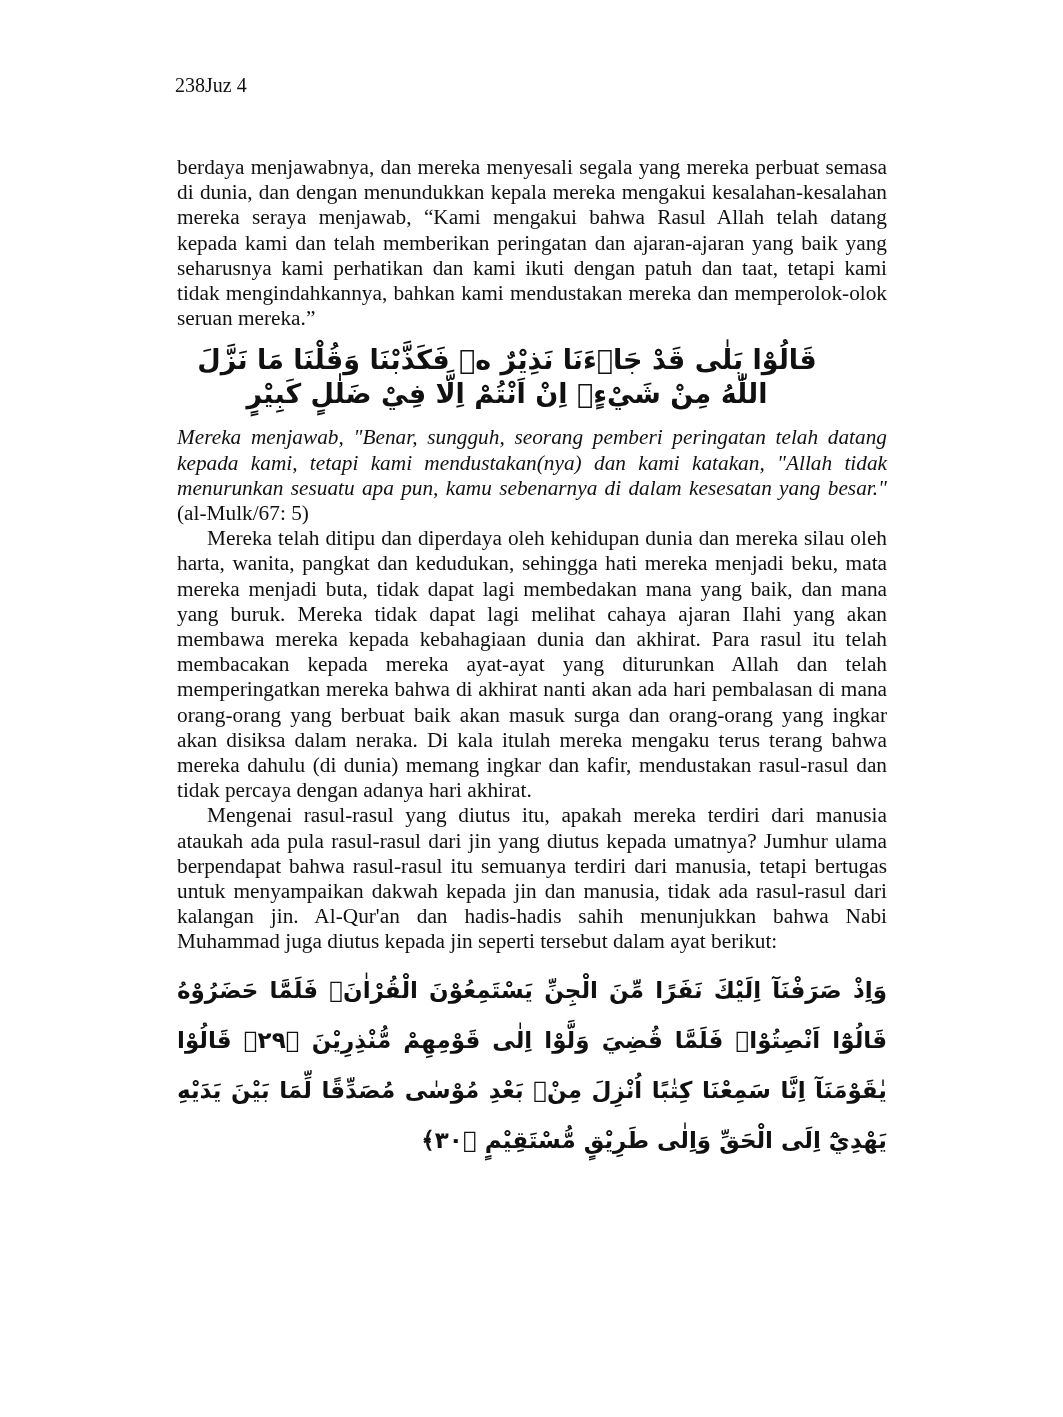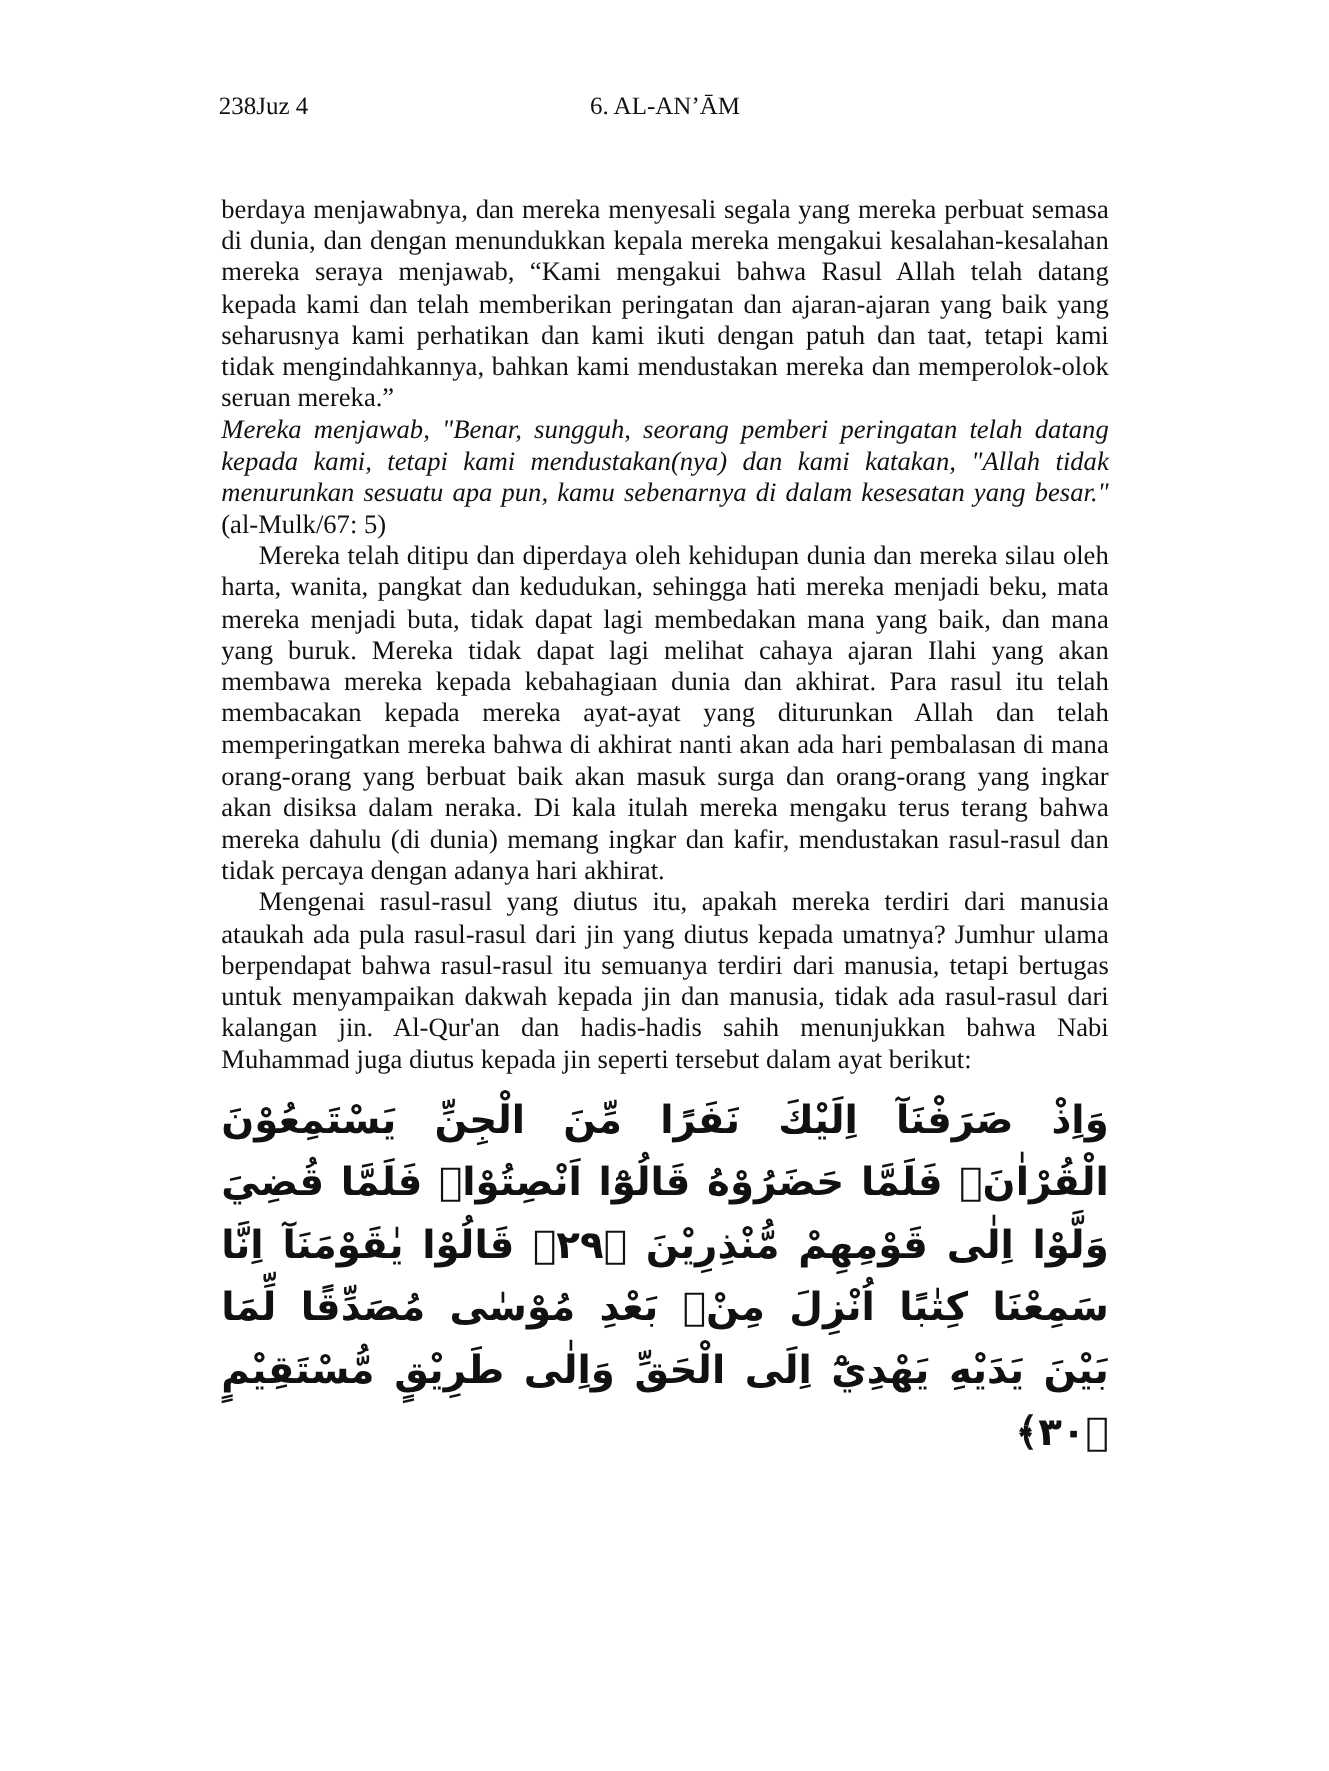--- a/index.html
+++ b/index.html
@@ -18,33 +18,33 @@
     text-align: justify;
   }
   .body-text p { margin: 0; }
   .indent { text-indent: 30px; }
   .italic { font-style: italic; }
   .arabic {
     direction: rtl; font-family: "DejaVu Sans", sans-serif; font-weight: bold;
     text-align: center; color: #111;
   }
   .arabic-1 { font-size: 27px; line-height: 34px; margin: 12px 0 14px 0; padding-right: 50px; }
-  .arabic-2 { font-size: 31px; line-height: 50px; margin: 10px 0 14px 0; text-align: justify; text-align-last: right; }
+  .arabic-2 { font-size: 23px; line-height: 50px; margin: 10px 0 14px 0; text-align: justify; text-align-last: right; }
   .ref { font-style: normal; }
 </style>
 </head>
 <body>
 
 <div class="page">
   <div class="header">
     <span>238</span>
-    <span class="center">6. AL-AN’ĀM</span>
     <span>Juz 4</span>
   </div>
 
   <div class="body-text">
     <p>berdaya menjawabnya, dan mereka menyesali segala yang mereka perbuat semasa di dunia, dan dengan menundukkan kepala mereka mengakui kesalahan-kesalahan mereka seraya menjawab, “Kami mengakui bahwa Rasul Allah telah datang kepada kami dan telah memberikan peringatan dan ajaran-ajaran yang baik yang seharusnya kami perhatikan dan kami ikuti dengan patuh dan taat, tetapi kami tidak mengindahkannya, bahkan kami mendustakan mereka dan memperolok-olok seruan mereka.”</p>
+    <div class="arabic arabic-1">قَالُوْا بَلٰى قَدْ جَاۤءَنَا نَذِيْرٌ ەۙ فَكَذَّبْنَا وَقُلْنَا مَا نَزَّلَ اللّٰهُ مِنْ شَيْءٍۖ اِنْ اَنْتُمْ اِلَّا فِيْ ضَلٰلٍ كَبِيْرٍ</div>
     <p><span class="italic">Mereka menjawab, "Benar, sungguh, seorang pemberi peringatan telah datang kepada kami, tetapi kami mendustakan(nya) dan kami katakan, "Allah tidak menurunkan sesuatu apa pun, kamu sebenarnya di dalam kesesatan yang besar."</span><span class="ref"> (al-Mulk/67: 5)</span></p>
     <p class="indent">Mereka telah ditipu dan diperdaya oleh kehidupan dunia dan mereka silau oleh harta, wanita, pangkat dan kedudukan, sehingga hati mereka menjadi beku, mata mereka menjadi buta, tidak dapat lagi membedakan mana yang baik, dan mana yang buruk. Mereka tidak dapat lagi melihat cahaya ajaran Ilahi yang akan membawa mereka kepada kebahagiaan dunia dan akhirat. Para rasul itu telah membacakan kepada mereka ayat-ayat yang diturunkan Allah dan telah memperingatkan mereka bahwa di akhirat nanti akan ada hari pembalasan di mana orang-orang yang berbuat baik akan masuk surga dan orang-orang yang ingkar akan disiksa dalam neraka. Di kala itulah mereka mengaku terus terang bahwa mereka dahulu (di dunia) memang ingkar dan kafir, mendustakan rasul-rasul dan tidak percaya dengan adanya hari akhirat.</p>
     <p class="indent">Mengenai rasul-rasul yang diutus itu, apakah mereka terdiri dari manusia ataukah ada pula rasul-rasul dari jin yang diutus kepada umatnya? Jumhur ulama berpendapat bahwa rasul-rasul itu semuanya terdiri dari manusia, tetapi bertugas untuk menyampaikan dakwah kepada jin dan manusia, tidak ada rasul-rasul dari kalangan jin. Al-Qur'an dan hadis-hadis sahih menunjukkan bahwa Nabi Muhammad juga diutus kepada jin seperti tersebut dalam ayat berikut:</p>
     <div class="arabic arabic-2">وَاِذْ صَرَفْنَآ اِلَيْكَ نَفَرًا مِّنَ الْجِنِّ يَسْتَمِعُوْنَ الْقُرْاٰنَۚ فَلَمَّا حَضَرُوْهُ قَالُوْٓا اَنْصِتُوْاۚ فَلَمَّا قُضِيَ وَلَّوْا اِلٰى قَوْمِهِمْ مُّنْذِرِيْنَ ﴿٢٩﴾ قَالُوْا يٰقَوْمَنَآ اِنَّا سَمِعْنَا كِتٰبًا اُنْزِلَ مِنْۢ بَعْدِ مُوْسٰى مُصَدِّقًا لِّمَا بَيْنَ يَدَيْهِ يَهْدِيْٓ اِلَى الْحَقِّ وَاِلٰى طَرِيْقٍ مُّسْتَقِيْمٍ ﴿٣٠﴾</div>
   </div>
 </div>
 
 </body></html>

